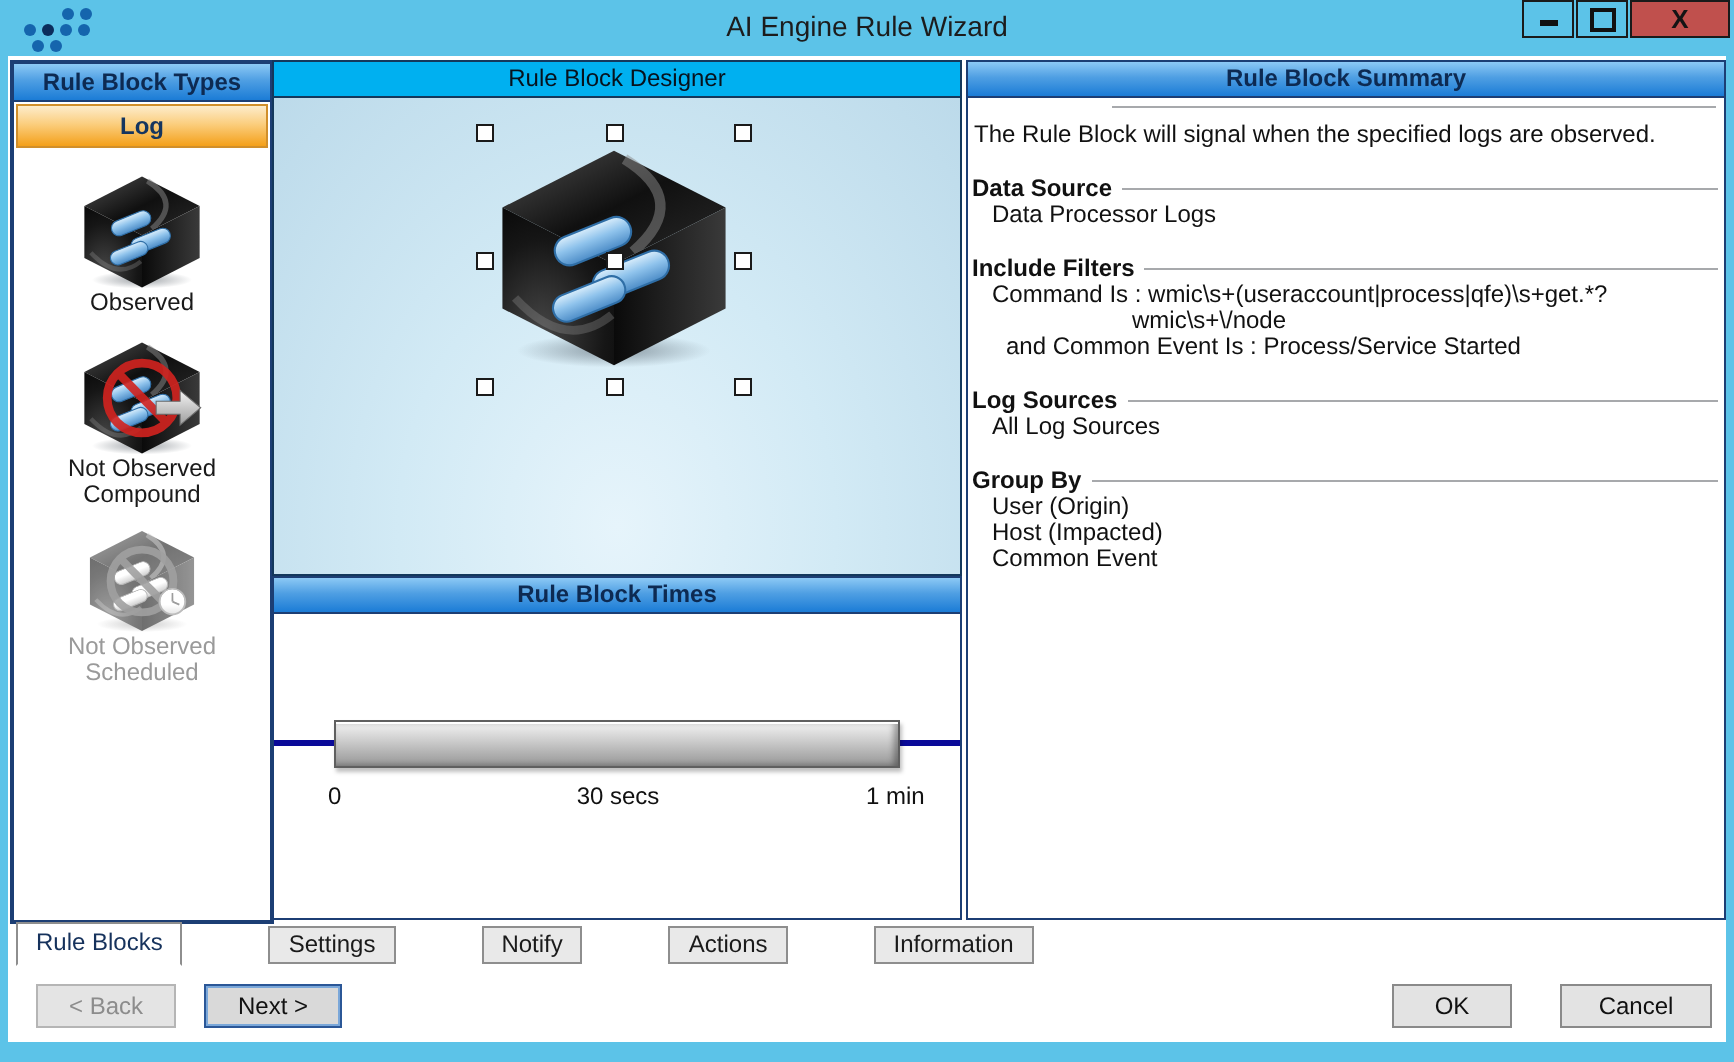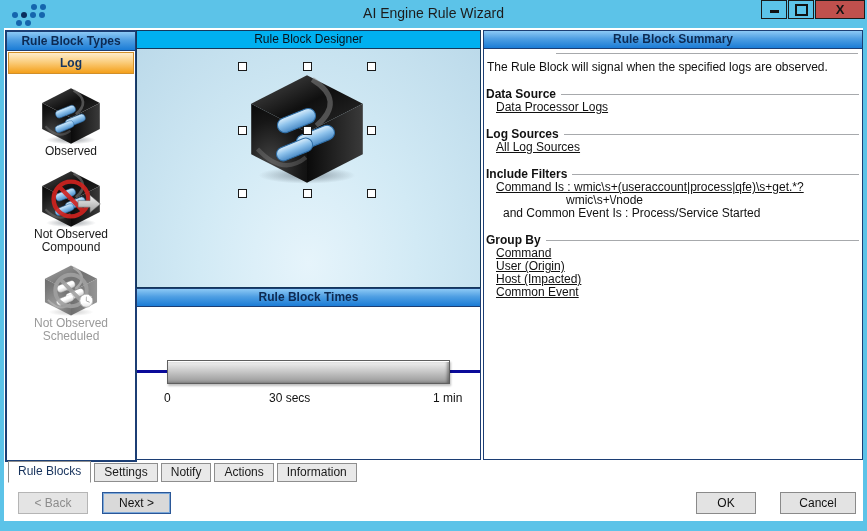--- a/index.html
+++ b/index.html
@@ -51,34 +51,34 @@
            justify-content:space-between;align-content:space-between;z-index:3;}
   .handle{width:9px;height:9px;background:#fff;border:1px solid #1a1a1a;box-sizing:border-box;cursor:pointer;}
   .p-times{left:132px;top:260px;width:343px;height:170px;}
   .times-body{position:absolute;left:0;right:0;top:18px;bottom:0;background:#fff;}
   .slider-line{position:absolute;left:0;right:0;top:63px;height:3px;background:#0a0a99;}
   .slider-bar{position:absolute;left:30px;top:53px;width:281px;height:22px;border:1px solid #5f5f5f;
               background:linear-gradient(180deg,#f4f4f4 0%,#cfcfcf 40%,#969696 100%);
               box-shadow:inset 0 1px 0 #ffffff,inset -2px 0 3px rgba(0,0,0,.35),1px 2px 2px rgba(0,0,0,.25);
               cursor:ew-resize;z-index:2;}
   .tick{position:absolute;top:84px;font-size:12px;color:#111;}
-  .tick.t0{left:27px;} .tick.t30{left:132px;width:80px;text-align:left;} .tick.t1m{left:296px;}
+  .tick.t0{left:27px;} .tick.t30{left:132px;width:80px;text-align:center;} .tick.t1m{left:296px;}
   
   .p-summary{left:479px;top:2px;width:378px;height:428px;}
   .summary-body{position:absolute;left:0;right:0;top:18px;bottom:0;background:#fff;overflow:hidden;
                 font-size:12px;color:#111;line-height:13px;padding:0 2px 0 2px;box-sizing:border-box;}
   .top-divider{margin:4px 2px 5px 70px;border-top:1px solid #a7a9ac;height:0;}
   .intro{padding:2px 2px 0 1px;}
   .sec{margin-top:14px;}
   .sec-title{display:flex;align-items:center;font-weight:bold;}
   .sec-title .t{white-space:nowrap;}
   .sec-title .rule{flex:1;border-top:1px solid #a7a9ac;margin-left:5px;margin-right:1px;}
-  .ind-a{padding-left:10px;text-decoration:underline;} .ind-pc{padding-left:114px;} .ind-wm{padding-left:80px;} .ind-and{padding-left:17px;}
-  
-  .tabbar{position:absolute;left:4px;top:433px;height:24px;display:flex;align-items:flex-start;z-index:2;}
+  .ind-a{padding-left:10px;} .ind-pc{padding-left:114px;} .ind-wm{padding-left:80px;} .ind-and{padding-left:17px;}
+  
+  .tabbar{position:absolute;left:4px;top:433px;height:24px;display:flex;align-items:flex-start;z-index:2;gap:40px;}
   .tab{border:1px solid #8e8e8e;background:#e9e9e9;color:#1a1a1a;font-size:12px;padding:0 9px;height:17px;
        line-height:17px;margin-left:3px;margin-top:2px;cursor:pointer;}
   .tab.active{background:#fff;border-bottom:1px solid #fff;height:20px;line-height:19px;margin-left:0;margin-top:0;
               color:#16325c;z-index:3;}
   
   .btn{position:absolute;top:464px;height:22px;font-size:12px;text-align:center;line-height:20px;cursor:pointer;box-sizing:border-box;}
   .btn.back{left:14px;width:70px;background:#e4e4e4;border:1px solid #b5b5b5;color:#8c8c8c;}
   .btn.next{left:98px;width:69px;background:#d9d9d9;border:1px solid #2b5797;box-shadow:inset 0 0 0 1px #7aa7d9;color:#111;}
   .btn.ok{left:692px;width:60px;background:#e3e3e3;border:1px solid #8a8a8a;color:#111;}
   .btn.cancel{left:776px;width:76px;background:#e3e3e3;border:1px solid #8a8a8a;color:#111;}
@@ -246,42 +246,41 @@
           <div class="sec-title">
               <span class="t">Data Source</span>
               <span class="rule"></span>
             </div>
           <div class="ind-a">Data Processor Logs</div>
         </div>
 
 
         <div class="sec">
           <div class="sec-title">
-              <span class="t">Log Sources</span>
-              <span class="rule"></span>
-            </div>
-          <div class="ind-a">All Log Sources</div>
-        </div>
-
-        <div class="sec">
-          <div class="sec-title">
               <span class="t">Include Filters</span>
               <span class="rule"></span>
             </div>
           <div class="ind-a">Command Is : wmic\s+(useraccount|process|qfe)\s+get.*?</div>
           <div class="ind-wm">wmic\s+\/node</div>
           <div class="ind-and">and Common Event Is : Process/Service Started</div>
         </div>
 
         <div class="sec">
           <div class="sec-title">
+              <span class="t">Log Sources</span>
+              <span class="rule"></span>
+            </div>
+          <div class="ind-a">All Log Sources</div>
+        </div>
+
+        <div class="sec">
+          <div class="sec-title">
               <span class="t">Group By</span>
               <span class="rule"></span>
             </div>
-          <div class="ind-a">Command</div>
           <div class="ind-a">User (Origin)</div>
           <div class="ind-a">Host (Impacted)</div>
           <div class="ind-a">Common Event</div>
         </div>
       </div>
     </div>
 
     <div class="tabbar">
       <div class="tab active">Rule Blocks</div>
       <div class="tab">Settings</div>

